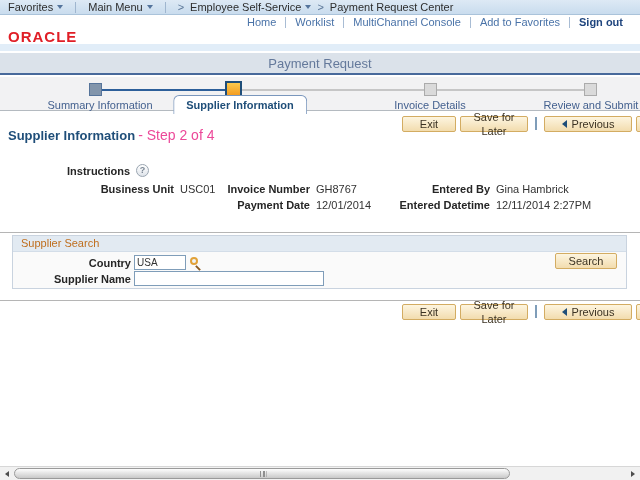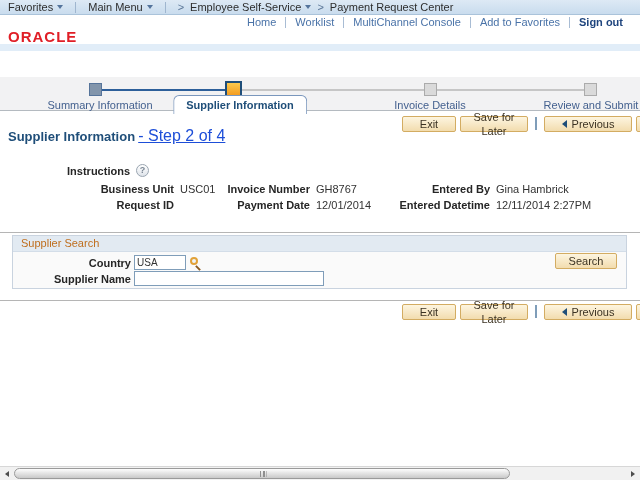--- a/index.html
+++ b/index.html
@@ -85,21 +85,21 @@
   .btn-exit { width:54px; margin-right:4px; }
   .btn-save { width:68px; margin-right:7px; }
   .tb-sep { width:2px; height:13px; background:#7f9db9; margin-right:7px; }
   .btn-prev { width:88px; margin-right:4px; }
   .btn-next { width:40px; }
   .arrow-left { width:0; height:0; border-top:4px solid transparent; border-bottom:4px solid transparent; border-right:5px solid #1f4e79; display:inline-block; }
 
   
   .page-heading { position:absolute; top:127px; left:8px; white-space:nowrap; }
   .page-heading .h-main { font-size:13px; font-weight:bold; color:#1f4e79; }
-  .page-heading .h-step { font-size:16px; color:#1d4ed8;text-decoration:underline; }
+  .page-heading .h-step { font-size:14px; color:#ec4899; }
   .instructions-row { position:absolute; top:164px; left:0; display:flex; align-items:center; }
   .instr-label { display:inline-block; width:130px; text-align:right; font-weight:bold; color:#262626; }
   .help-icon {
     margin-left:6px; width:13px; height:13px; border-radius:50%;
     border:1px solid #9aa5b1; background:linear-gradient(#ffffff,#dfe4ea);
     color:#7a8694; font-size:9px; font-weight:bold; text-align:center; line-height:11px; cursor:pointer;
   }
 
   
   .fields { position:absolute; top:183px; left:0; width:640px; }
@@ -201,20 +201,23 @@
     <span class="hlink">MultiChannel Console</span>
     <span class="hlink-sep"></span>
     <span class="hlink">Add to Favorites</span>
     <span class="hlink-sep"></span>
     <span class="hlink signout">Sign out</span>
   </div>
 
   <div class="logo">ORACLE</div>
   <div class="pale-band"></div>
 
+  <div class="title-bar">
+    <span>Payment Request</span>
+  </div>
 
   <div class="stepper">
     <span class="seg done" style="left:95px; width:138px;"></span>
     <span class="seg todo" style="left:233px; width:197px;"></span>
     <span class="seg todo" style="left:430px; width:160px;"></span>
 
     <span class="sq done" style="left:89px;"></span>
     <span class="sq active" style="left:225px;"></span>
     <span class="sq todo" style="left:424px;"></span>
     <span class="sq todo" style="left:584px;"></span>
@@ -252,23 +255,20 @@
         <span class="flabel">Business Unit</span><span class="fvalue">USC01</span>
       </span>
       <span class="fgroup g2">
         <span class="flabel">Invoice Number</span><span class="fvalue">GH8767</span>
       </span>
       <span class="fgroup g3">
         <span class="flabel">Entered By</span><span class="fvalue">Gina Hambrick</span>
       </span>
     </div>
     <div class="frow">
-      <span class="fgroup g1">
-        <span class="flabel">Request ID</span><span class="fvalue"></span>
-      </span>
       <span class="fgroup g2">
         <span class="flabel">Payment Date</span><span class="fvalue">12/01/2014</span>
       </span>
       <span class="fgroup g3">
         <span class="flabel">Entered Datetime</span><span class="fvalue">12/11/2014 2:27PM</span>
       </span>
     </div>
   </div>
 
   <div class="hline l1"></div>

